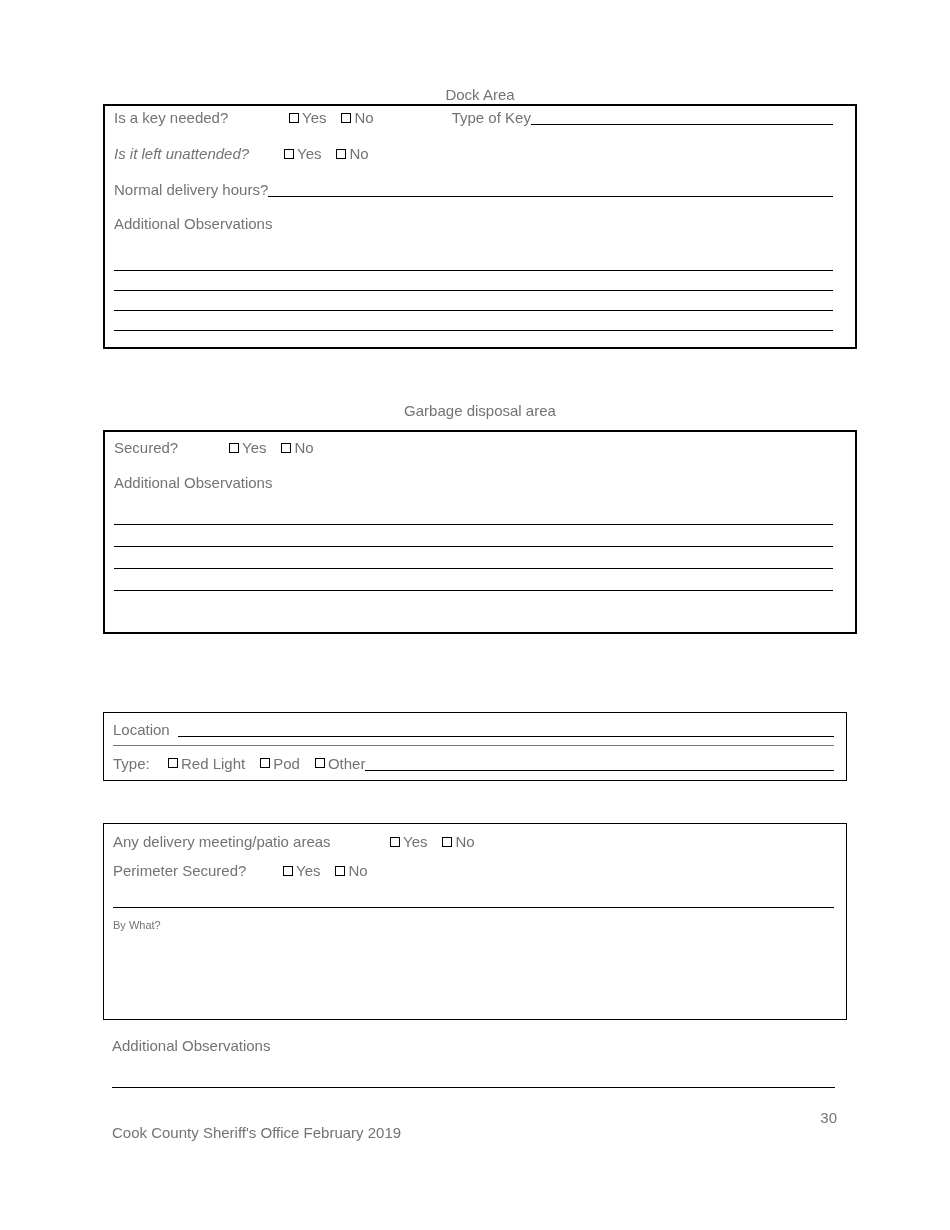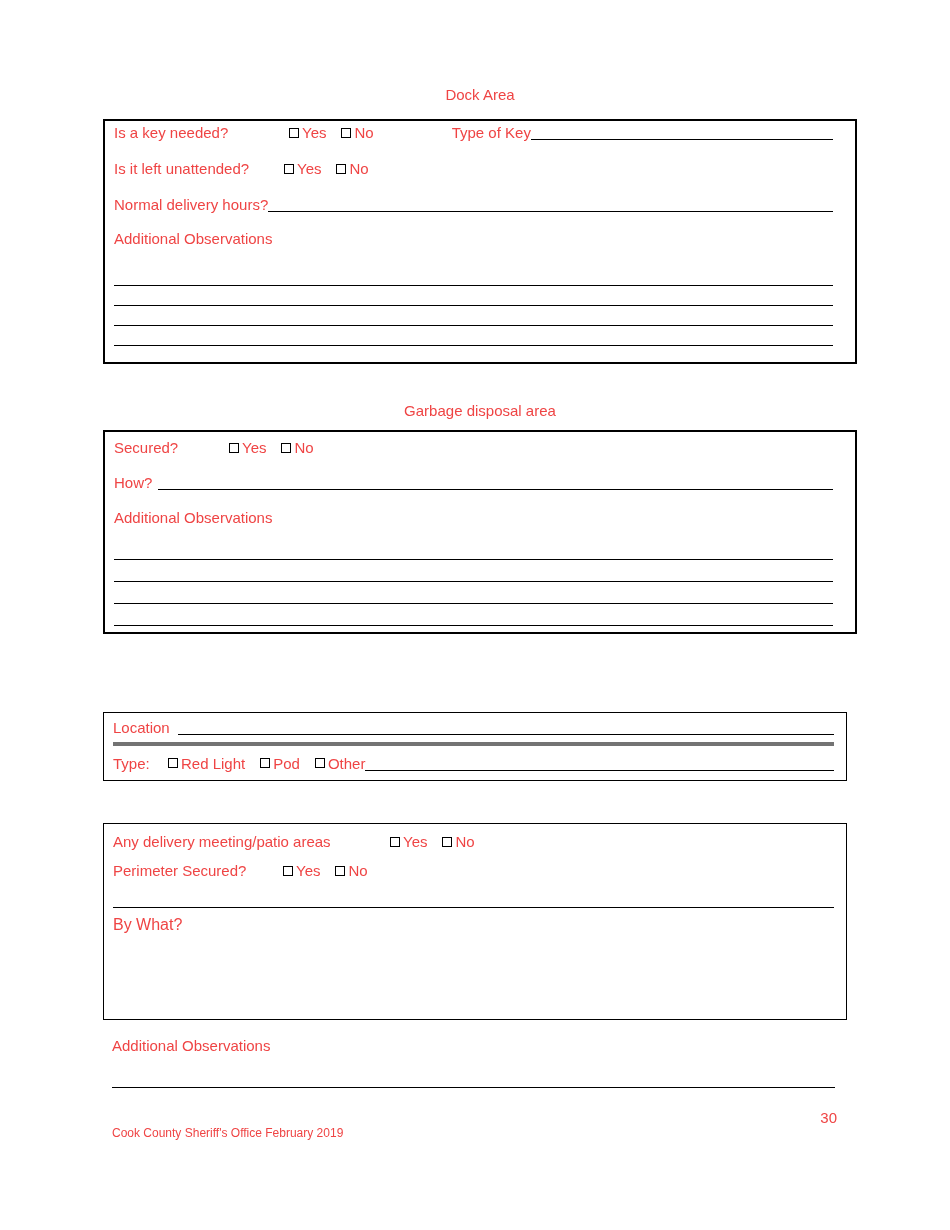--- a/index.html
+++ b/index.html
@@ -2,21 +2,21 @@
 <html><head>
 <meta charset="utf-8">
 <style>
   * { margin: 0; padding: 0; box-sizing: border-box; }
   html, body { background: #ffffff; }
   .page {
     position: relative;
     width: 950px;
     height: 1230px;
     background: #ffffff;
-    color: #ef4444;
+    color: #737373;
     font-family: "Liberation Sans", sans-serif;
     font-size: 15px;
     line-height: 19px;
     overflow: hidden;
   }
   .section-title {
     position: absolute;
     text-align: center;
   }
   .formbox {
@@ -47,70 +47,70 @@
   }
   .blank {
     height: 20px;
     border-bottom: 1px solid #000;
   }
   
   .dock-r1 { margin-top: 2px; }
   .dock-r1 .lbl-main { flex-basis: 175px; }
   .dock-r1 .lbl-key { margin-left: 78px; }
   .dock-r2 { margin-top: 17px; }
-  .dock-r2 .lbl-main { flex-basis: 170px; }
+  .dock-r2 .lbl-main { flex-basis: 170px; font-style: italic; }
   .dock-r3 { margin-top: 17px; }
   .dock-r4 { margin-top: 15px; }
   .dock-b1 { margin-top: 18px; }
   
   .gar-r1 { margin-top: 6px; }
   .gar-r1 .lbl-main { flex-basis: 115px; }
   .gar-r2 { margin-top: 16px; }
   .gar-r2 .lbl-main { margin-right: 6px; }
   .gar-r3 { margin-top: 16px; }
   .gar-b1 { margin-top: 13px; }
   .gar-b { height: 22px; }
   
-  .str-r1 { height: 33px; border-bottom: 4px solid #737373; }
+  .str-r1 { height: 33px; border-bottom: 1px solid #737373; }
   .str-r1 .lbl-main { margin-right: 8px; }
   .str-r2 { height: 34px; }
   .str-r2 .lbl-main { flex-basis: 55px; }
   .str-pod { margin-left: 22px; }
   .str-other { margin-left: 72px; }
   
   .pat-r1 { margin-top: 8px; }
   .pat-r1 .lbl-main { flex-basis: 277px; }
   .pat-r2 { margin-top: 16px; }
   .pat-r3 { margin-top: 10px; }
   .pat-r3 .lbl-main { flex-basis: 170px; }
   .pat-b1 { margin-top: 8px; }
-  .by-what { margin-top: 10px; font-size: 16px; line-height: 14px; }
+  .by-what { margin-top: 10px; font-size: 11px; line-height: 14px; }
   
   .closing-label { position: absolute; top: 1036px; left: 112px; }
   .closing-line {
     position: absolute; top: 1068px; left: 112px; width: 723px;
     height: 20px; border-bottom: 1px solid #000;
   }
   .page-number {
     position: absolute; top: 1108px; left: 103px; width: 734px;
     text-align: right;
   }
   .footer {
     position: absolute; top: 1127px; left: 112px;
-    font-size: 12px; line-height: 12px;
+    font-size: 15px; line-height: 12px;
   }
 </style>
 </head>
 <body>
 
 <div class="page">
 
   <div class="section-title" style="top:85px; left:103px; width:754px;">Dock Area</div>
 
-  <div class="formbox" style="top:119px; left:103px; width:754px; height:245px;">
+  <div class="formbox" style="top:104px; left:103px; width:754px; height:245px;">
 
     <div class="frow dock-r1">
       <span class="lbl lbl-main">Is a key needed?</span>
       <span class="check">
           <span class="cb"></span>
           <span>Yes</span>
         </span>
       <span class="check">
           <span class="cb"></span>
           <span>No</span>
@@ -155,24 +155,20 @@
       <span class="check">
           <span class="cb"></span>
           <span>Yes</span>
         </span>
       <span class="check">
           <span class="cb"></span>
           <span>No</span>
         </span>
     </div>
 
-    <div class="frow gar-r2">
-      <span class="lbl lbl-main">How?</span>
-      <span class="fill"></span>
-    </div>
 
     <div class="frow gar-r3">
       <span class="lbl">Additional Observations</span>
     </div>
 
     <div class="blank gar-b1"></div>
     <div class="blank gar-b"></div>
     <div class="blank gar-b"></div>
     <div class="blank gar-b"></div>
   </div>

